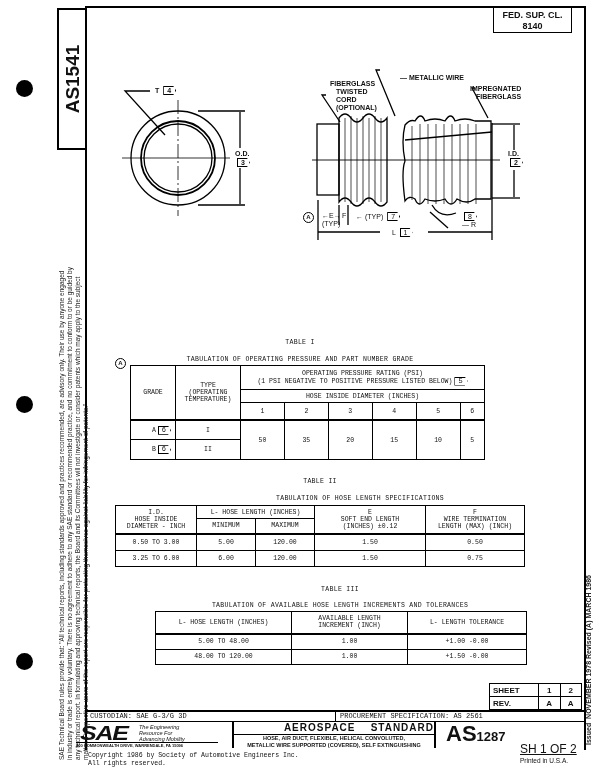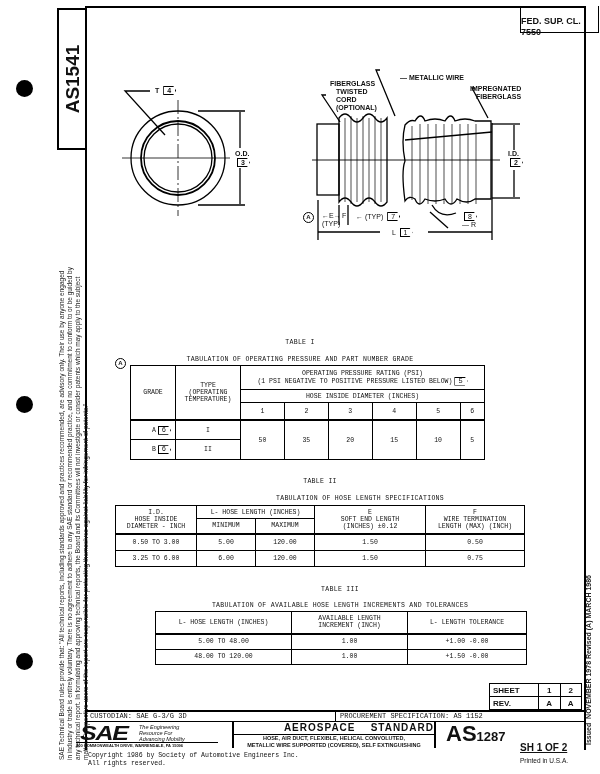--- a/index.html
+++ b/index.html
@@ -2,21 +2,21 @@
 <html><head>
 <meta charset="utf-8">
 <style>
   html,body{margin:0;padding:0;background:#fff;}
   body{width:600px;height:774px;position:relative;overflow:hidden;font-family:"Liberation Mono",monospace;color:#111;}
   .abs{position:absolute;}
   .hole{position:absolute;width:17px;height:17px;border-radius:50%;background:#000;}
   .frame{position:absolute;left:85px;top:6px;width:497px;height:742px;border-left:2px solid #000;border-top:2px solid #000;border-right:2px solid #000;}
   .side-title{position:absolute;left:57px;top:8px;width:28px;height:138px;border:2px solid #000;border-right:none;}
   .side-title span{position:absolute;left:50%;top:50%;transform:translate(-50%,-50%) rotate(-90deg);font-family:"Liberation Sans",sans-serif;font-weight:bold;font-size:19px;white-space:nowrap;}
-  .fed{position:absolute;left:520px;top:6px;width:79px;height:27px;border:1px solid #000;border-top:none;font-family:"Liberation Sans",sans-serif;font-weight:bold;font-size:9px;text-align:left;line-height:11px;padding-top:10px;box-sizing:border-box;}
+  .fed{position:absolute;left:493px;top:6px;width:79px;height:27px;border:1px solid #000;border-top:none;font-family:"Liberation Sans",sans-serif;font-weight:bold;font-size:9px;text-align:center;line-height:11px;padding-top:4px;box-sizing:border-box;}
   .vtext{position:absolute;transform-origin:left top;transform:rotate(-90deg);font-family:"Liberation Sans",sans-serif;font-size:6.5px;white-space:nowrap;line-height:8px;color:#222;}
   .lbl{position:absolute;font-family:"Liberation Sans",sans-serif;font-weight:bold;font-size:7px;line-height:8px;white-space:nowrap;}
   .flag{display:inline-block;border:1px solid #000;padding:0 4px 0 3px;font-size:7px;line-height:7px;margin-left:2px;clip-path:polygon(0 0,78% 0,100% 50%,78% 100%,0 100%);background:#fff;position:relative;}
   .tcap{position:absolute;font-size:6.5px;letter-spacing:0.3px;text-align:center;white-space:nowrap;}
   table{border-collapse:collapse;position:absolute;font-size:6.5px;}
   td{border:1px solid #000;text-align:center;vertical-align:middle;padding:0;}
   .thick-top td{border-top:2px solid #000;}
   .circA{display:inline-block;width:9px;height:9px;border:1px solid #000;border-radius:50%;font-size:6px;line-height:9px;text-align:center;font-family:"Liberation Sans",sans-serif;font-weight:bold;}
   .tb-line{position:absolute;background:#000;}
   .sheet-tbl td{font-family:"Liberation Sans",sans-serif;font-weight:bold;font-size:8px;}
@@ -27,21 +27,21 @@
 <div class="hole" style="left:16px;top:80px;"></div>
 <div class="hole" style="left:16px;top:396px;"></div>
 <div class="hole" style="left:16px;top:653px;"></div>
 
 <div class="frame"></div>
 <div class="side-title">
     <span>AS1541</span>
   </div>
 <div class="fed">
   <div>FED. SUP. CL.</div>
-  <div>7550</div>
+  <div>8140</div>
 </div>
 
 <div>
   <div class="vtext" style="left:58px;top:760px;">SAE Technical Board rules provide that: "All technical reports, including standards approved and practices recommended, are advisory only. Their use by anyone engaged</div>
   <div class="vtext" style="left:66px;top:760px;">in industry or trade is entirely voluntary. There is no agreement to adhere to any SAE standard or recommended practice, and no commitment to conform to or be guided by</div>
   <div class="vtext" style="left:74px;top:760px;">any technical report. In formulating and approving technical reports, the Board and its Committees will not investigate or consider patents which may apply to the subject</div>
   <div class="vtext" style="left:82px;top:760px;">matter. Prospective users of the report are responsible for protecting themselves against liability for infringement of patents."</div>
 </div>
 <div class="vtext" style="left:585px;top:745px;font-weight:bold;font-size:7px;">
   <span>Issued</span>&nbsp;&nbsp;<span>NOVEMBER 1978   Revised (A) MARCH 1986</span>
@@ -257,21 +257,21 @@
     <td style="text-align:left;padding-left:3px;">REV.</td>
     <td>A</td>
     <td>A</td>
   </tr>
 </tbody>
   </table>
 
 <div class="tb-line" style="left:85px;top:710px;width:499px;height:2px;"></div>
 <div class="abs" style="left:90px;top:712px;font-size:7px;">CUSTODIAN: SAE G-3/G 3D</div>
 <div class="tb-line" style="left:335px;top:710px;width:1px;height:11px;"></div>
-<div class="abs" style="left:340px;top:712px;font-size:7px;">PROCUREMENT SPECIFICATION: AS 1152</div>
+<div class="abs" style="left:340px;top:712px;font-size:7px;">PROCUREMENT SPECIFICATION: AS 2561</div>
 <div class="tb-line" style="left:85px;top:721px;width:499px;height:1px;"></div>
 
 <div class="abs" style="left:76px;top:723px;width:142px;height:25px;text-decoration:underline;">
   <div class="abs" style="left:4px;top:1px;font-family:'Liberation Sans',sans-serif;font-weight:bold;font-style:italic;font-size:20px;letter-spacing:-1px;line-height:18px;transform:scaleX(1.25);transform-origin:left;">SAE</div>
   <div class="abs" style="left:63px;top:1px;font-family:'Liberation Sans',sans-serif;font-style:italic;font-size:5.5px;line-height:6px;">
     <div>The Engineering</div>
     <div>Resource For</div>
     <div>Advancing Mobility</div>
   </div>
   <div class="abs" style="left:0;top:19px;width:142px;border-top:1px solid #000;font-family:'Liberation Sans',sans-serif;font-size:4px;font-weight:bold;line-height:6px;white-space:nowrap;">400 COMMONWEALTH DRIVE, WARRENDALE, PA  15096</div>
@@ -283,19 +283,19 @@
 </div>
 <div class="abs" style="left:234px;top:735px;width:200px;font-family:'Liberation Sans',sans-serif;font-weight:bold;font-size:5.5px;line-height:6.5px;text-align:center;">
   <div>HOSE, AIR DUCT, FLEXIBLE, HELICAL CONVOLUTED,</div>
   <div>METALLIC WIRE SUPPORTED (COVERED), SELF EXTINGUISHING</div>
 </div>
 <div class="tb-line" style="left:434px;top:722px;width:2px;height:26px;"></div>
 
 <div class="abs" style="left:446px;top:724px;font-family:'Liberation Sans',sans-serif;font-weight:bold;line-height:20px;">
   <span style="font-size:22px;">AS</span><span style="font-size:13px;">1287</span>
 </div>
-<div class="abs" style="left:520px;top:742px;font-family:'Liberation Sans',sans-serif;font-weight:bold;font-size:10px;text-decoration:underline;">SH 1 OF 2</div>
+<div class="abs" style="left:520px;top:742px;font-family:'Liberation Sans',sans-serif;font-weight:normal;font-size:12px;text-decoration:underline;">SH 1 OF 2</div>
 <div class="abs" style="left:520px;top:757px;font-family:'Liberation Sans',sans-serif;font-size:6.5px;">Printed in U.S.A.</div>
 
 <div class="abs" style="left:88px;top:752px;font-size:6.5px;line-height:8px;">
   <div>Copyright 1986 by Society of Automotive Engineers  Inc.</div>
   <div>All rights reserved.</div>
 </div>
 
 </body></html>

